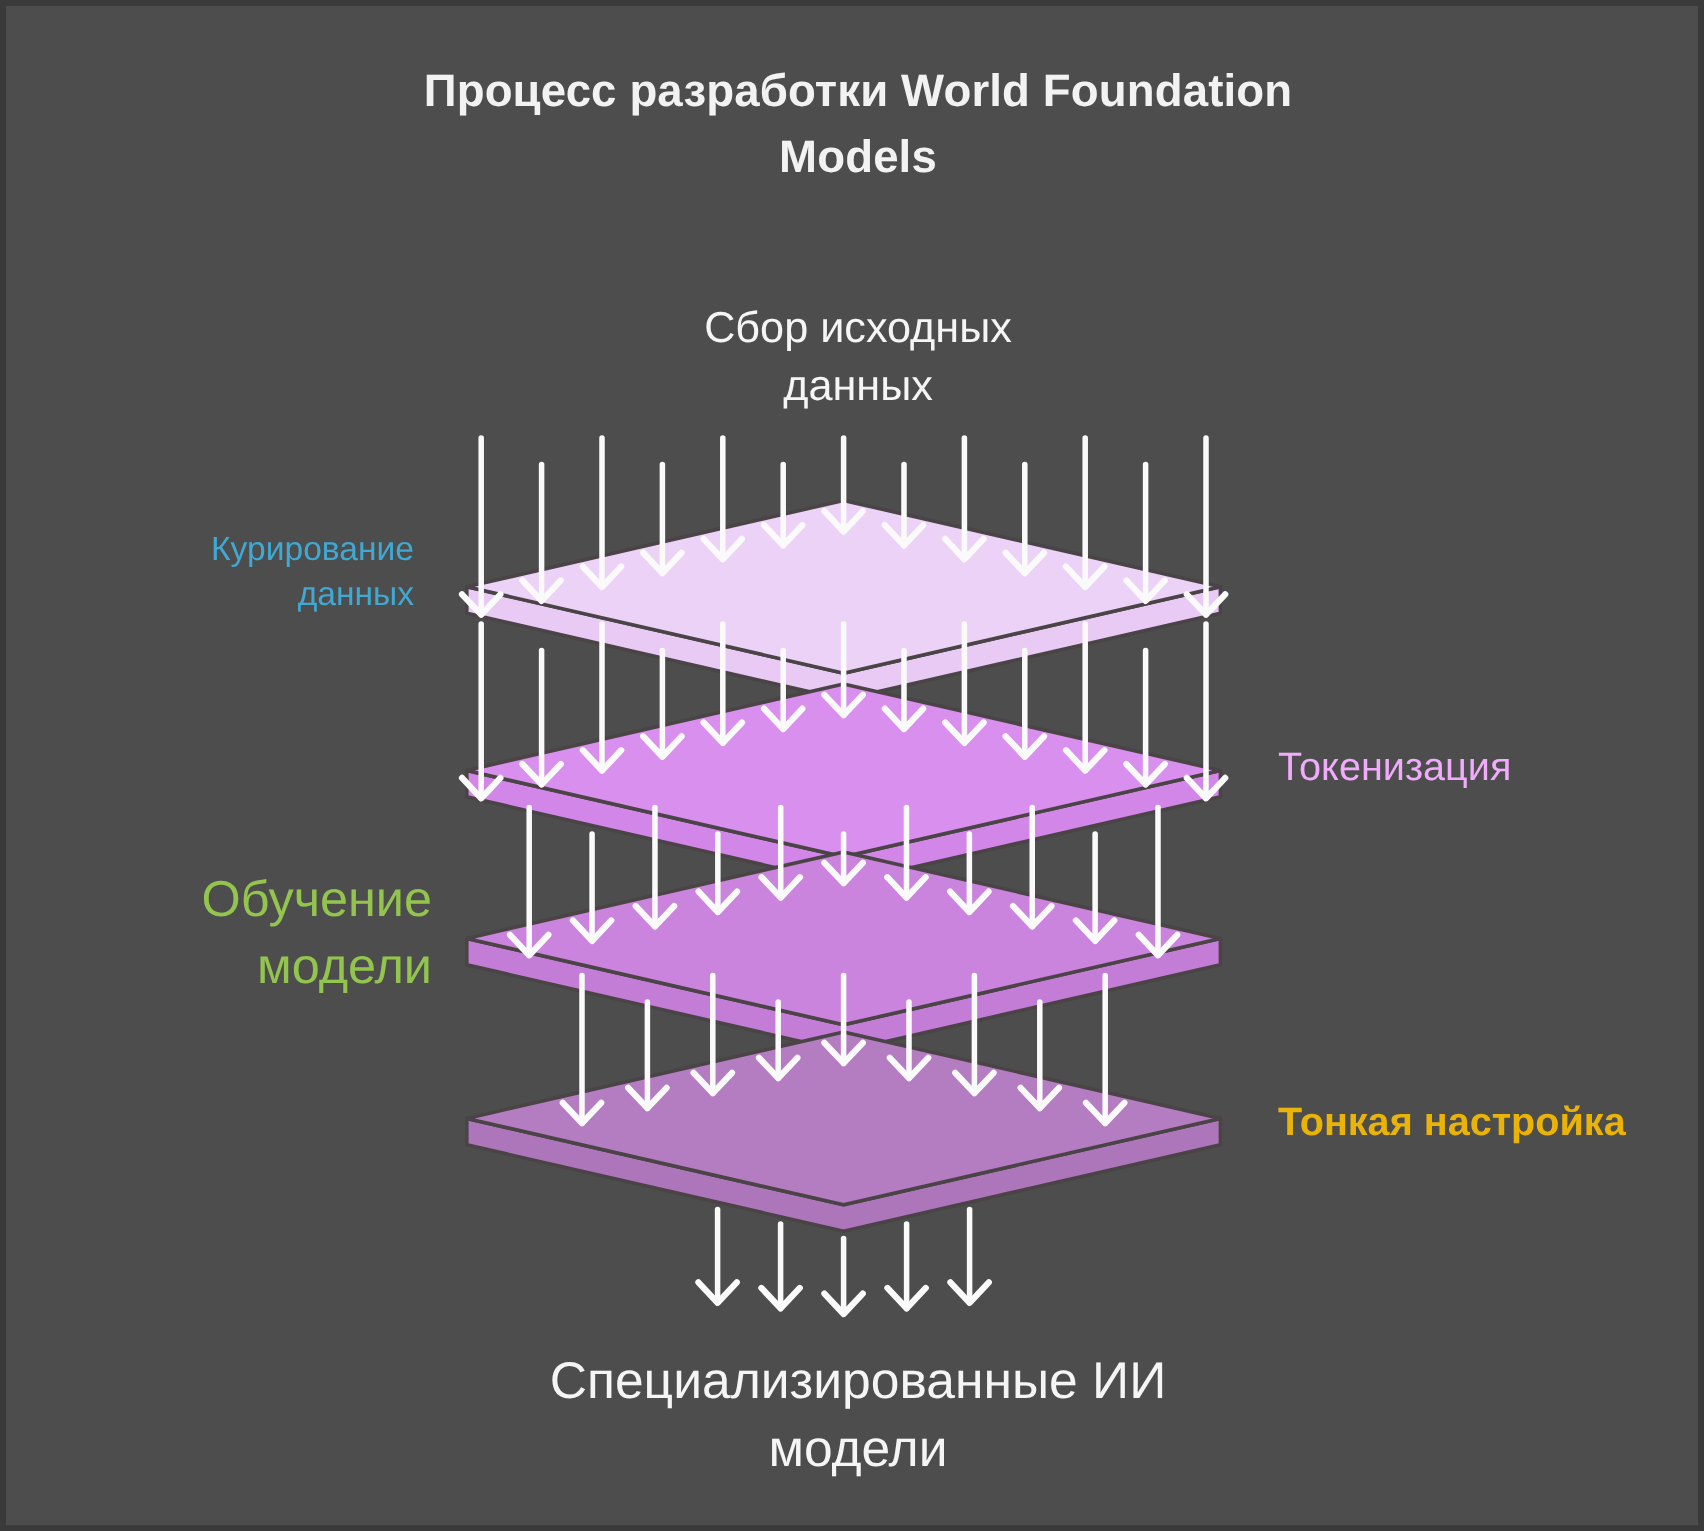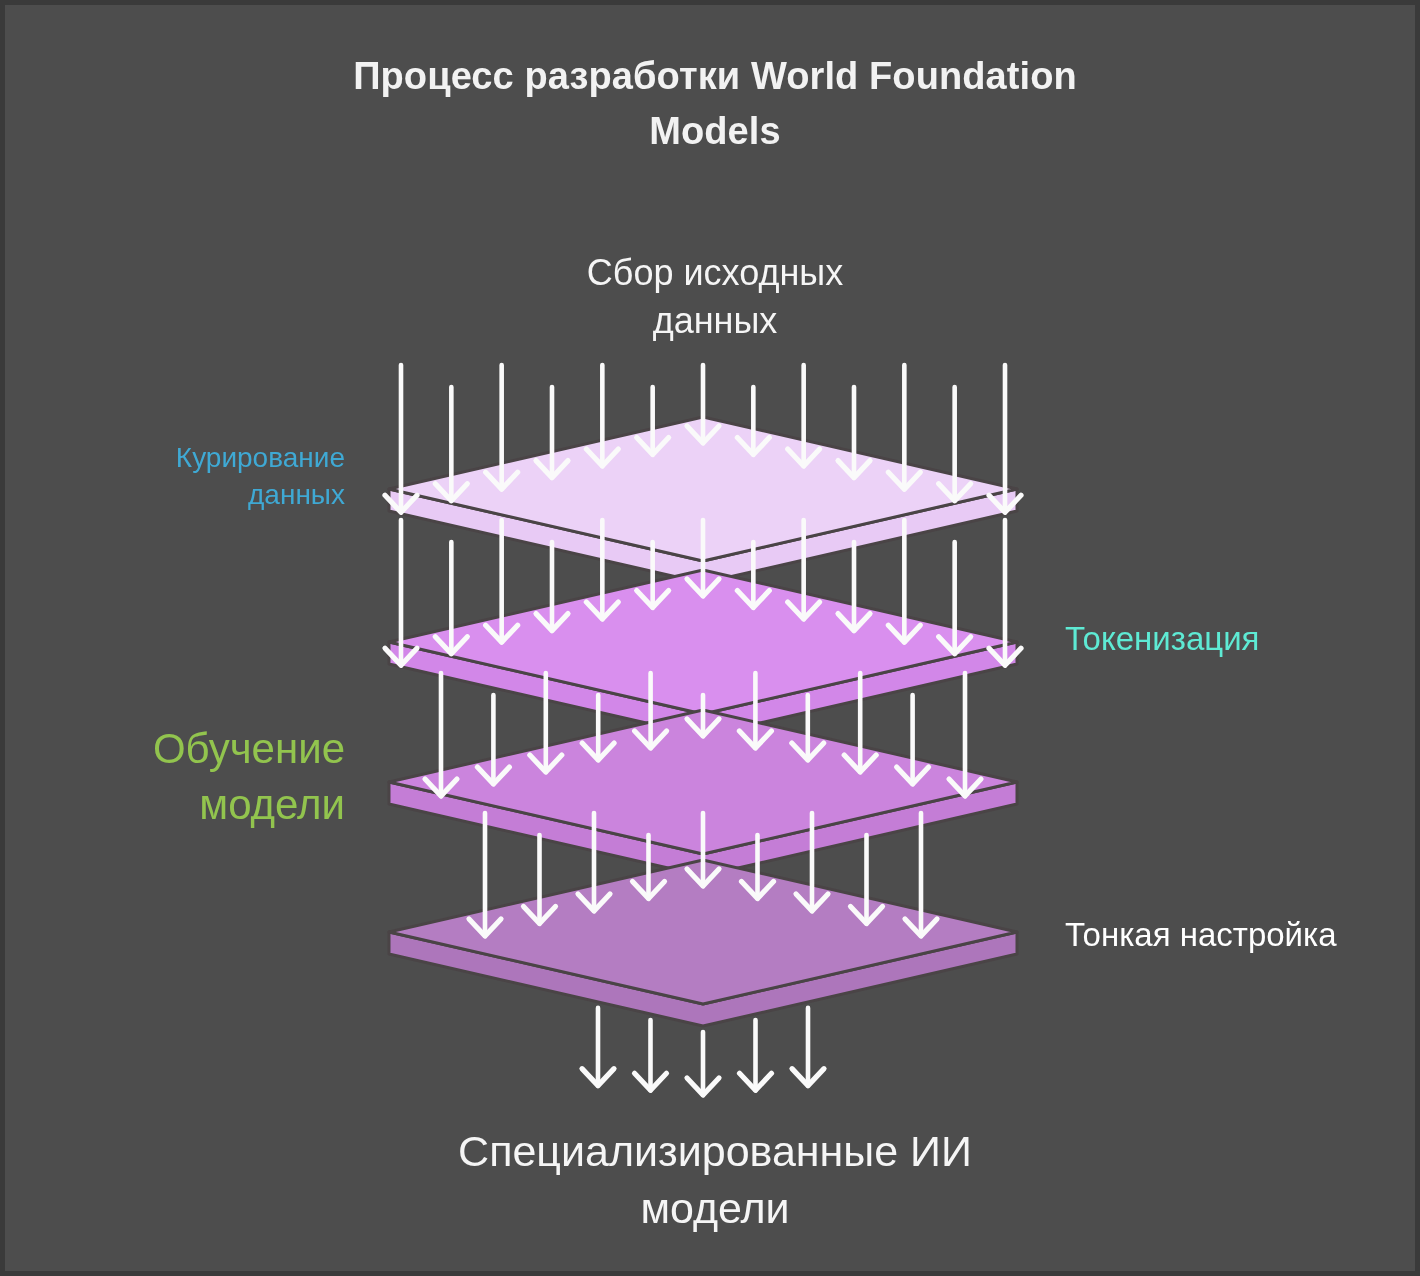--- a/index.html
+++ b/index.html
@@ -64,21 +64,21 @@
 
   #label-curation {
     left: 10px; top: 434px; width: 330px;
     font-size: 28px;
   }
   #label-tokenization {
     left: 1060px; top: 612px; width: 350px;
     font-size: 33px;
   }
   #label-training {
-    left: 20px; top: 716px; width: 320px;
+    left: 35px; top: 716px; width: 320px;
     font-size: 42px;
   }
   #label-finetuning {
     left: 1060px; top: 908px; width: 355px;
     font-size: 33px;
   }
 
   
   #diagram {
     position: absolute;
@@ -323,23 +323,23 @@
         <g>
           <line x1="803" y1="1002.9235668789809" x2="803" y2="1080.6369426751592" stroke="#fafafa" stroke-width="4.6" stroke-linecap="round"></line>
           <path d="M 787 1063.6369426751592 L 803 1080.6369426751592 L 819 1063.6369426751592" fill="none" stroke="#fafafa" stroke-width="5.199999999999999" stroke-linecap="round" stroke-linejoin="round"></path>
         </g>
       </g>
   </svg>
 
   <div id="label-curation" class="side-label left" style="color: rgb(63, 169, 212);">Курирование
 данных</div>
 
-  <div id="label-tokenization" class="side-label right" style="color: #5eead4;">Токенизация</div>
+  <div id="label-tokenization" class="side-label right" style="color: #f0abfc;">Токенизация</div>
 
   <div id="label-training" class="side-label left" style="color: rgb(146, 196, 78);">Обучение
 модели</div>
 
-  <div id="label-finetuning" class="side-label right" style="color: #ffffff;">Тонкая настройка</div>
+  <div id="label-finetuning" class="side-label right" style="color: #eab308; font-weight: bold;">Тонкая настройка</div>
 
   <div id="caption-bottom" class="caption" style="color: rgb(245, 245, 245);">Специализированные ИИ
 модели</div>
 
 </div>
 
 </body></html>

